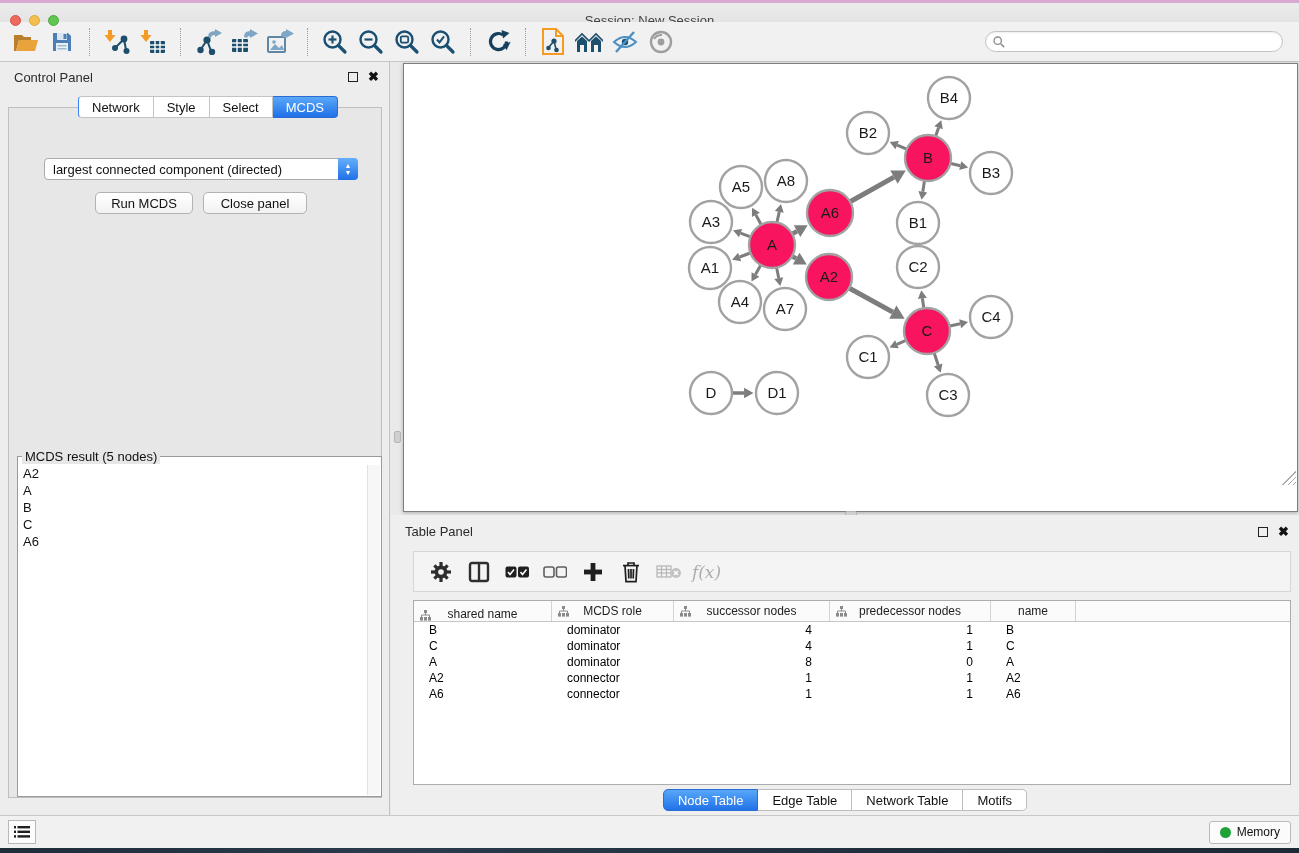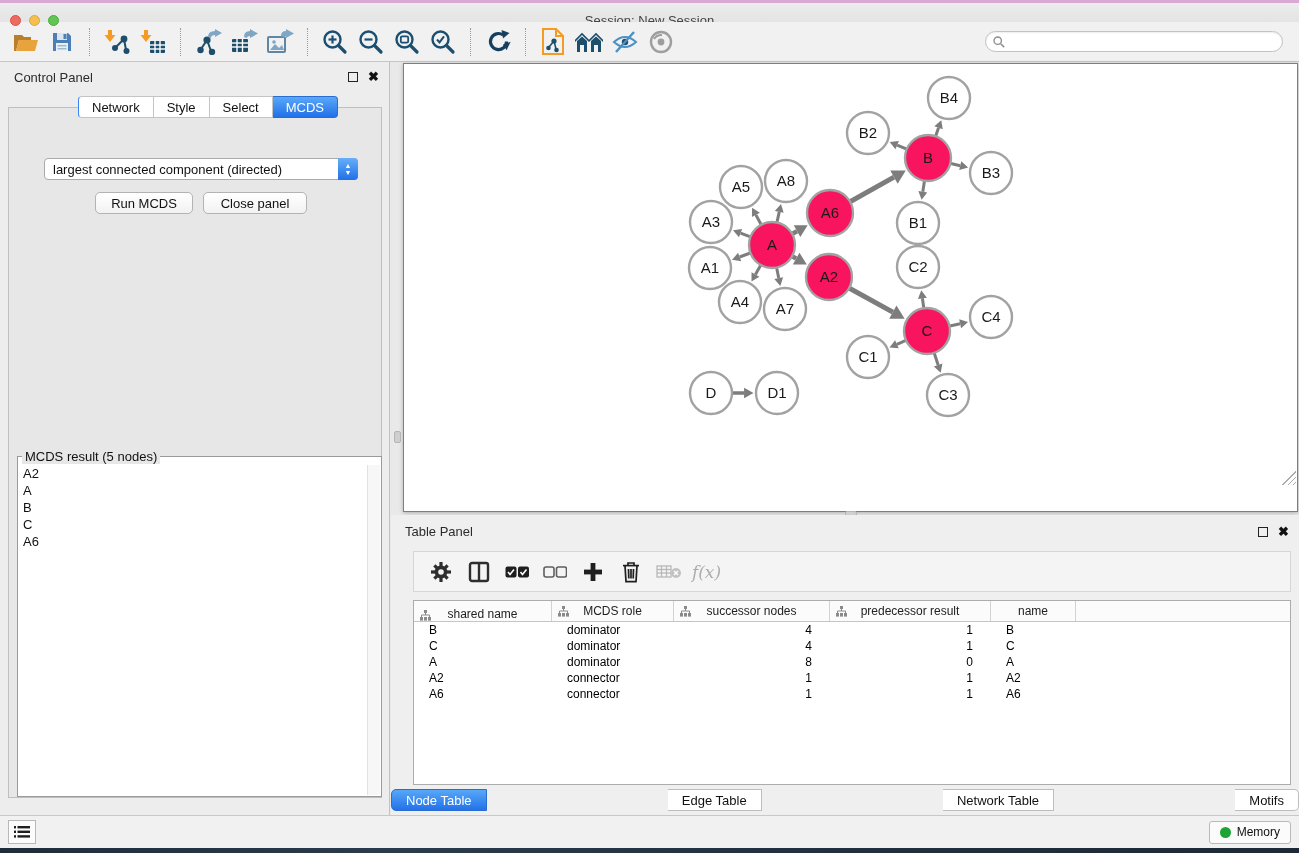--- a/index.html
+++ b/index.html
@@ -94,21 +94,21 @@
   .thead { display:flex; height:21px; background:#FBFBFB; border-bottom:1px solid #C6C6C6; }
   .th { display:flex; align-items:center; border-right:1px solid #D2D2D2; position:relative;
     font-size:12px; color:#222; }
   .th .hicon { margin-left:6px; }
   .th .hlabel { position:absolute; left:0; right:0; text-align:center; }
   .tr { display:flex; height:16px; align-items:center; }
   .td { font-size:12px; color:#000; overflow:hidden; white-space:nowrap; }
   .td.left { padding-left:15px; text-align:left; }
   .td.right { padding-right:18px; text-align:right; }
 
-  .bottom-tabs { position:absolute; left:0; right:0; top:274px; display:flex; justify-content:space-between; }
+  .bottom-tabs { position:absolute; left:0; right:0; top:274px; display:flex; justify-content:center; }
   .seg2 { height:22px; font-size:13px; color:#111; background:#FFF; border:1px solid #BDBDBD;
     border-left:none; padding:0 14px; display:flex; align-items:center; }
   .seg2.first { border-left:1px solid #BDBDBD; border-radius:5px 0 0 5px; }
   .seg2.last { border-radius:0 5px 5px 0; }
   .seg2.active { background:linear-gradient(#57A7F8,#2272E9); border-color:#2B6CD3; color:#FFF; }
 
   
   .statusbar { left:0; top:815px; width:1299px; height:33px; background:#F1F1F1;
     border-top:1px solid #C8C8C8; display:flex; align-items:center; }
   .list-btn { margin-left:8px; width:28px; height:24px; background:#FCFCFC;
@@ -588,21 +588,21 @@
         <div class="th" style="width: 161px;">
           <svg class="hicon" width="11" height="11" viewBox="0 0 11 11">
             <g fill="#8A8A8A">
               <rect x="4" y="0" width="3" height="3"></rect>
               <rect x="0" y="7" width="3" height="3.6"></rect>
               <rect x="4" y="7" width="3" height="3.6"></rect>
               <rect x="8" y="7" width="3" height="3.6"></rect>
             </g>
             <path d="M5.5 3 v2 M1.5 7 V5 h8 v2" fill="none" stroke="#8A8A8A" stroke-width="1"></path>
           </svg>
-          <span class="hlabel">predecessor result</span>
+          <span class="hlabel">predecessor nodes</span>
         </div>
         <div class="th" style="width: 85px;">
           <span class="hlabel">name</span>
         </div>
       </div>
     <div class="tbody">
         <div class="tr">
           <div class="td left" style="width: 138px;">B</div>
           <div class="td left" style="width: 122px;">dominator</div>
           <div class="td right" style="width: 156px;">4</div>

